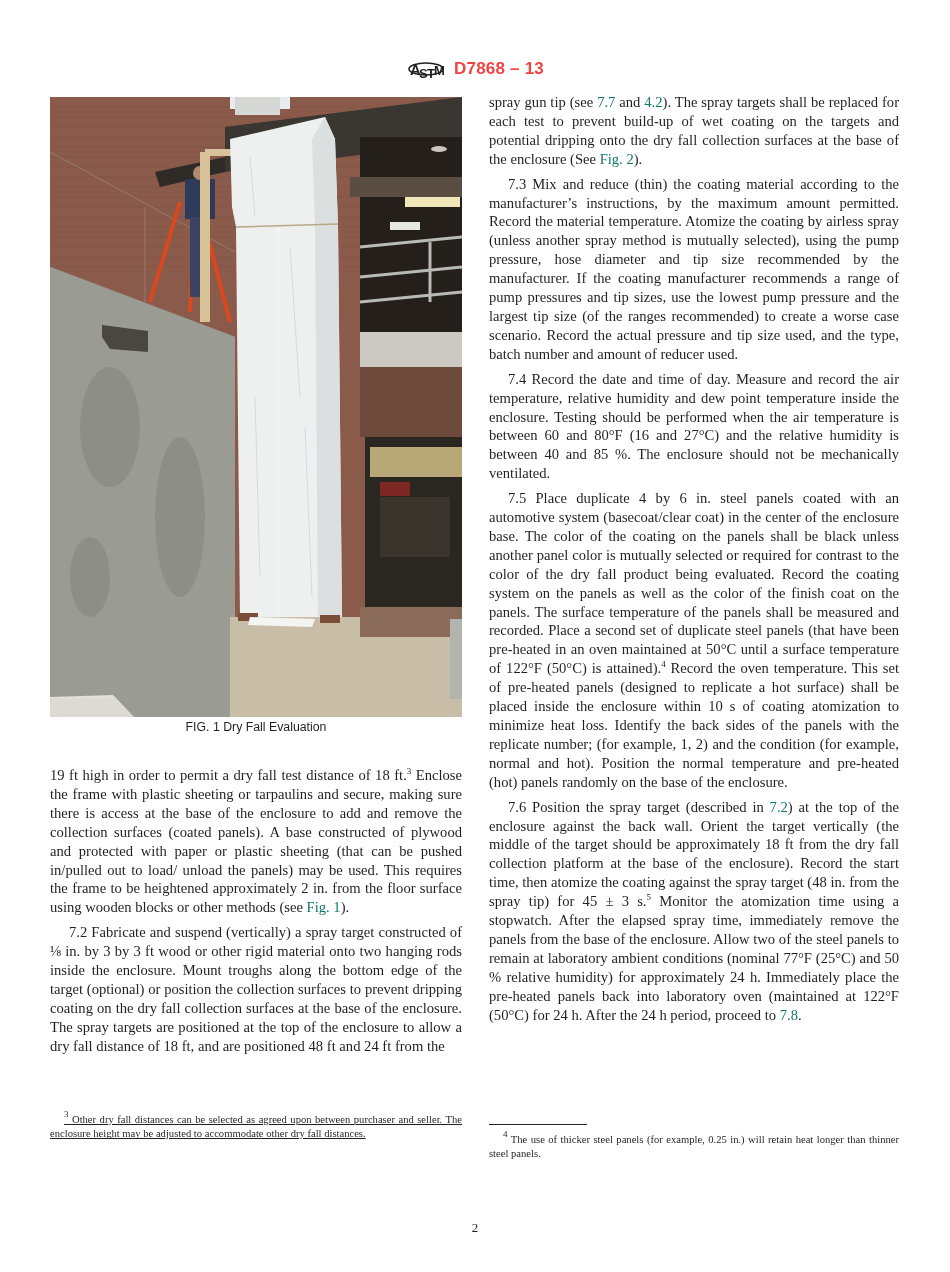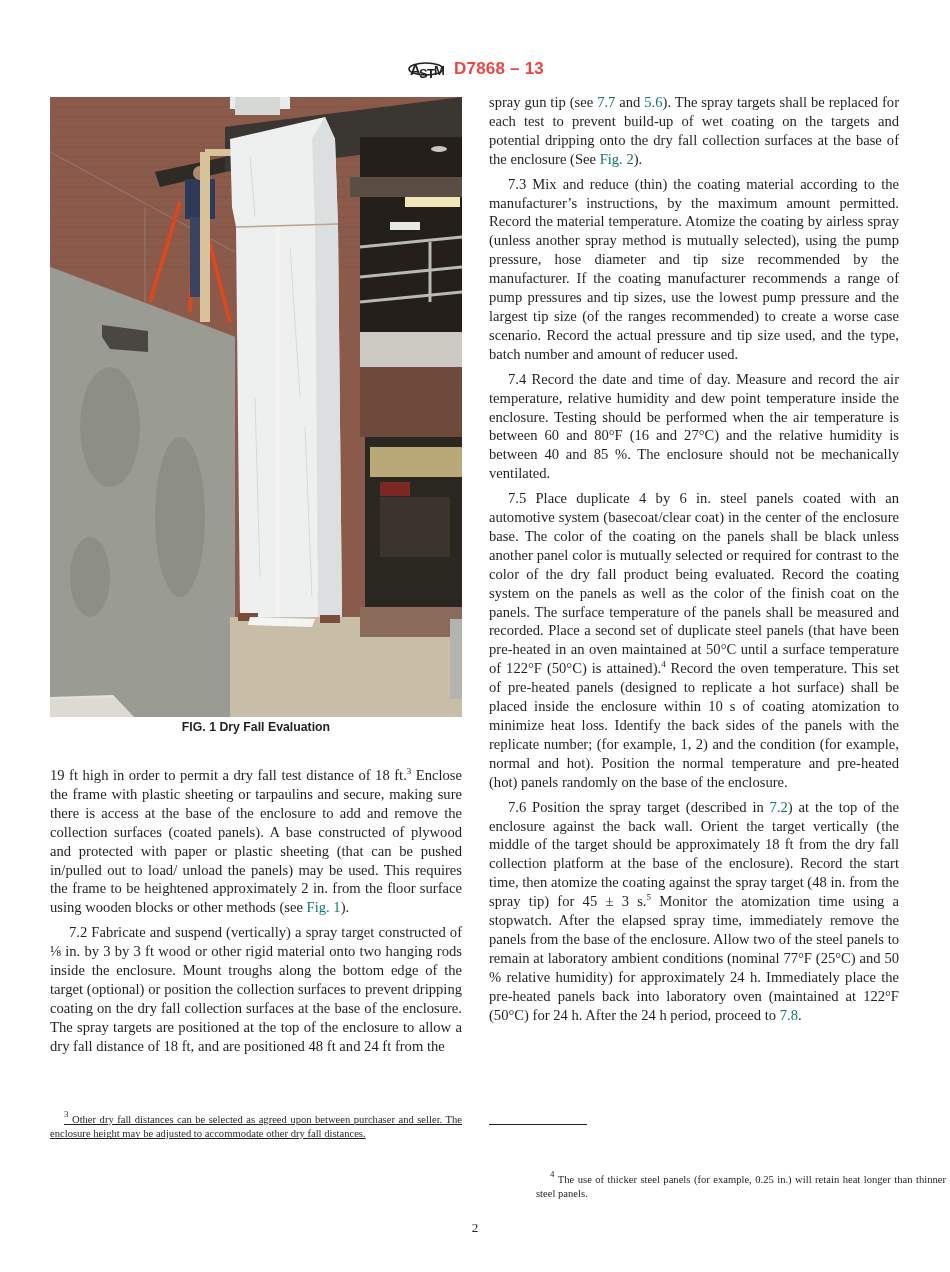--- a/index.html
+++ b/index.html
@@ -16,21 +16,21 @@
   .col-left { left: 50px; width: 412px; }
   .col-right { left: 489px; width: 410px; }
 
   .para { margin: 0 0 6px 0; text-indent: 0; }
   .para.indent { text-indent: 19px; }
   .link { color: #0f766e; }
   sup { font-size: 9px; line-height: 0; vertical-align: 6px; }
 
   .figure { position: absolute; left: 50px; top: 97px; width: 412px; height: 620px; overflow: hidden; }
   .fig-caption { position: absolute; left: 50px; top: 720px; width: 412px; text-align: center;
-                 font-family: "Liberation Sans", "DejaVu Sans", sans-serif; font-weight: bold;
+                 font-family: "Liberation Sans", "DejaVu Sans", sans-serif; font-weight: normal;
                  font-size: 12.3px; line-height: 15.4px; color: #231f20; }
 
   .fn-rule { position: absolute; height: 1px; background: #231f20; width: 98px; }
   .footnotes { position: absolute; font-size: 10.6px; line-height: 14.2px; text-align: justify; }
   .footnotes p { margin: 0; text-indent: 14px; }
 
   .page-num { position: absolute; top: 1220px; left: 0; width: 950px; text-align: center; font-size: 13px; }
 </style>
 </head>
 <body>
@@ -158,25 +158,25 @@
   <p class="para"><span>19 ft high in order to permit a dry fall test distance of 18 ft.</span><sup>3</sup><span> Enclose the frame with plastic sheeting or tarpaulins and secure, making sure there is access at the base of the enclosure to add and remove the collection surfaces (coated panels). A base constructed of plywood and protected with paper or plastic sheeting (that can be pushed in/pulled out to load/ unload the panels) may be used. This requires the frame to be heightened approximately 2 in. from the floor surface using wooden blocks or other methods (see </span><span class="link">Fig. 1</span><span>).</span></p>
   <p class="para indent">7.2 Fabricate and suspend (vertically) a spray target constructed of ⅛ in. by 3 by 3 ft wood or other rigid material onto two hanging rods inside the enclosure. Mount troughs along the bottom edge of the target (optional) or position the collection surfaces to prevent dripping coating on the dry fall collection surfaces at the base of the enclosure. The spray targets are positioned at the top of the enclosure to allow a dry fall distance of 18 ft, and are positioned 48 ft and 24 ft from the</p>
 </div>
 
 <div class="fn-rule" style="left:50px; top:1138px;"></div>
 <div class="footnotes" style="left:50px; top:1113px; width:412px;text-decoration:underline;">
   <p><sup>3</sup><span> Other dry fall distances can be selected as agreed upon between purchaser and seller. The enclosure height may be adjusted to accommodate other dry fall distances.</span></p>
 </div>
 
 <div class="col col-right" style="top:93px;">
-  <p class="para"><span>spray gun tip (see </span><span class="link">7.7</span><span> and </span><span class="link">5.6</span><span>). The spray targets shall be replaced for each test to prevent build-up of wet coating on the targets and potential dripping onto the dry fall collection surfaces at the base of the enclosure (See </span><span class="link">Fig. 2</span><span>).</span></p>
+  <p class="para"><span>spray gun tip (see </span><span class="link">7.7</span><span> and </span><span class="link">4.2</span><span>). The spray targets shall be replaced for each test to prevent build-up of wet coating on the targets and potential dripping onto the dry fall collection surfaces at the base of the enclosure (See </span><span class="link">Fig. 2</span><span>).</span></p>
   <p class="para indent">7.3 Mix and reduce (thin) the coating material according to the manufacturer’s instructions, by the maximum amount permitted. Record the material temperature. Atomize the coating by airless spray (unless another spray method is mutually selected), using the pump pressure, hose diameter and tip size recommended by the manufacturer. If the coating manufacturer recommends a range of pump pressures and tip sizes, use the lowest pump pressure and the largest tip size (of the ranges recommended) to create a worse case scenario. Record the actual pressure and tip size used, and the type, batch number and amount of reducer used.</p>
   <p class="para indent">7.4 Record the date and time of day. Measure and record the air temperature, relative humidity and dew point temperature inside the enclosure. Testing should be performed when the air temperature is between 60 and 80°F (16 and 27°C) and the relative humidity is between 40 and 85 %. The enclosure should not be mechanically ventilated.</p>
   <p class="para indent"><span>7.5 Place duplicate 4 by 6 in. steel panels coated with an automotive system (basecoat/clear coat) in the center of the enclosure base. The color of the coating on the panels shall be black unless another panel color is mutually selected or required for contrast to the color of the dry fall product being evaluated. Record the coating system on the panels as well as the color of the finish coat on the panels. The surface temperature of the panels shall be measured and recorded. Place a second set of duplicate steel panels (that have been pre-heated in an oven maintained at 50°C until a surface temperature of 122°F (50°C) is attained).</span><sup>4</sup><span> Record the oven temperature. This set of pre-heated panels (designed to replicate a hot surface) shall be placed inside the enclosure within 10 s of coating atomization to minimize heat loss. Identify the back sides of the panels with the replicate number; (for example, 1, 2) and the condition (for example, normal and hot). Position the normal temperature and pre-heated (hot) panels randomly on the base of the enclosure.</span></p>
   <p class="para indent"><span>7.6 Position the spray target (described in </span><span class="link">7.2</span><span>) at the top of the enclosure against the back wall. Orient the target vertically (the middle of the target should be approximately 18 ft from the dry fall collection platform at the base of the enclosure). Record the start time, then atomize the coating against the spray target (48 in. from the spray tip) for 45 ± 3 s.</span><sup>5</sup><span> Monitor the atomization time using a stopwatch. After the elapsed spray time, immediately remove the panels from the base of the enclosure. Allow two of the steel panels to remain at laboratory ambient conditions (nominal 77°F (25°C) and 50 % relative humidity) for approximately 24 h. Immediately place the pre-heated panels back into laboratory oven (maintained at 122°F (50°C) for 24 h. After the 24 h period, proceed to </span><span class="link">7.8</span><span>.</span></p>
 </div>
 
 <div class="fn-rule" style="left:489px; top:1124px;"></div>
-<div class="footnotes" style="left:489px; top:1173px; width:410px;margin-left:47px;">
+<div class="footnotes" style="left:489px; top:1133px; width:410px;">
   <p><sup>4</sup><span> The use of thicker steel panels (for example, 0.25 in.) will retain heat longer than thinner steel panels.</span></p>
 </div>
 
 <div class="page-num">2</div>
 
 </body></html>

